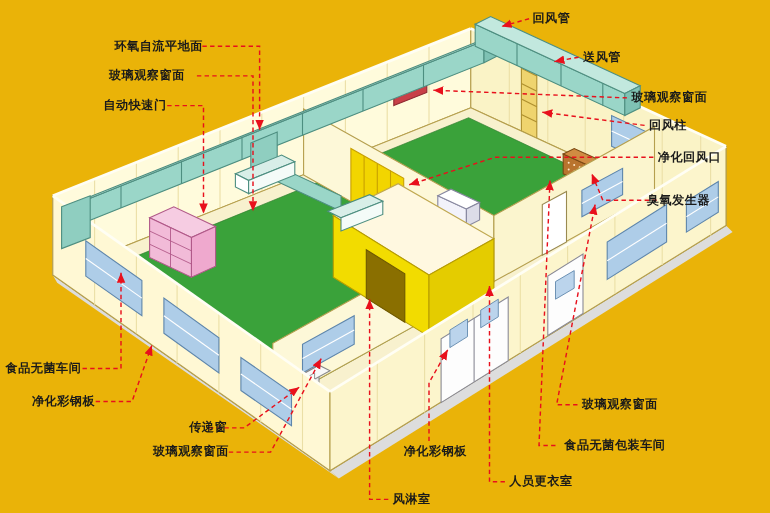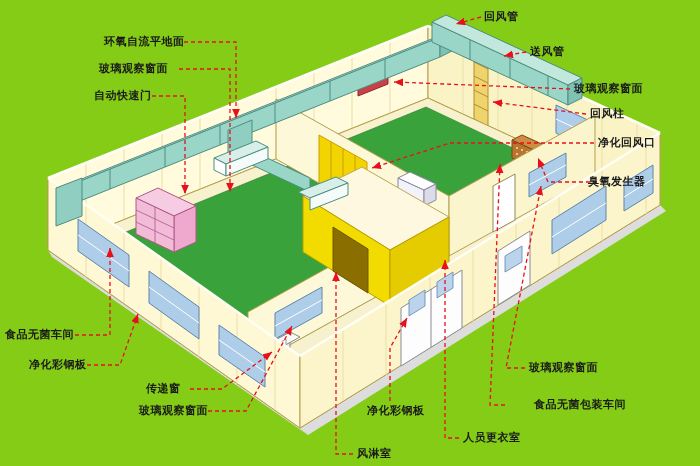--- a/index.html
+++ b/index.html
@@ -1,16 +1,16 @@
 <!DOCTYPE html>
 <html><head>
 <meta charset="utf-8">
 <style>
   html,body{margin:0;padding:0;background:#ffffff;}
-  #stage{position:relative;width:700px;height:466px;background:#84cc16;overflow:hidden;
+  #stage{position:relative;width:700px;height:466px;background:#eab308;overflow:hidden;
          font-family:"DejaVu Sans","Liberation Sans",sans-serif;}
   #scene{position:absolute;left:0;top:0;}
   .label{position:absolute;font-size:11px;line-height:14px;color:#1a1a1a;white-space:nowrap;
          letter-spacing:0.5px;font-weight:bold;}
 </style>
 </head>
 <body>
 
 <div id="stage">
 
@@ -271,20 +271,20 @@
   <div class="label" style="left:530px;top:45px">送风管</div>
   <div class="label" style="left:104px;top:35px">环氧自流平地面</div>
   <div class="label" style="left:99px;top:62px">玻璃观察窗面</div>
   <div class="label" style="left:94px;top:89px">自动快速门</div>
   <div class="label" style="left:574px;top:82px">玻璃观察窗面</div>
   <div class="label" style="left:590px;top:107px">回风柱</div>
   <div class="label" style="left:598px;top:136px">净化回风口</div>
   <div class="label" style="left:588px;top:175px">臭氧发生器</div>
   <div class="label" style="left:5px;top:328px">食品无菌车间</div>
   <div class="label" style="left:29px;top:358px">净化彩钢板</div>
-  <div class="label" style="left:146px;top:382px">传递窗</div>
+  <div class="label" style="left:172px;top:382px">传递窗</div>
   <div class="label" style="left:139px;top:404px">玻璃观察窗面</div>
   <div class="label" style="left:357px;top:447px">风淋室</div>
   <div class="label" style="left:367px;top:404px">净化彩钢板</div>
   <div class="label" style="left:463px;top:431px">人员更衣室</div>
   <div class="label" style="left:529px;top:361px">玻璃观察窗面</div>
-  <div class="label" style="left:534px;top:398px">食品无菌包装车间</div>
+  <div class="label" style="left:513px;top:398px">食品无菌包装车间</div>
 </div>
 
 </body></html>

